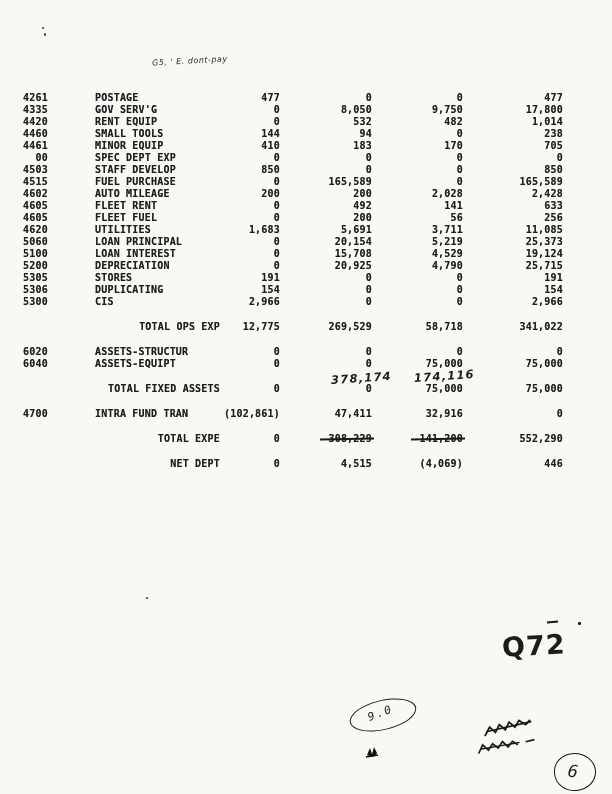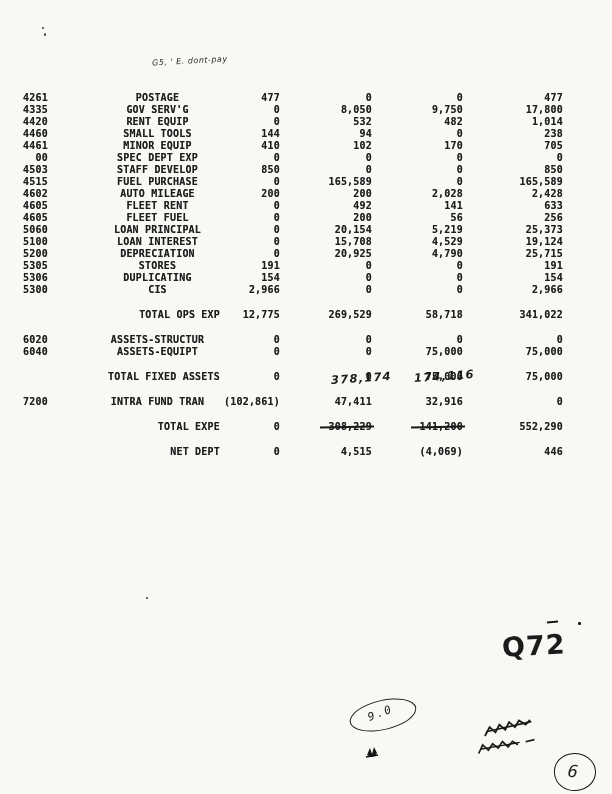--- a/index.html
+++ b/index.html
@@ -15,21 +15,21 @@
   .table{
     position:absolute;left:0;top:48px;width:612px;
     font-size:10px;font-weight:700;letter-spacing:.2px;
     text-shadow:0 0 .4px rgba(20,20,20,.55);
     margin-top:44px;
   }
   .trow{display:flex;height:12px;line-height:12px;padding-left:20px;white-space:nowrap;}
   .trow.blank{height:13px;}
   .cell{display:block;flex:0 0 auto;}
   .cell.code{width:28px;text-align:right;}
-  .cell.label{margin-left:47px;width:125px;text-align:center;}
+  .cell.label{margin-left:47px;width:125px;text-align:left;}
   .cell.tlabel{width:200px;text-align:right;}
   .cell.c1{width:60px;text-align:right;}
   .cell.c2{width:92px;text-align:right;}
   .cell.c3{width:91px;text-align:right;}
   .cell.c4{width:100px;text-align:right;}
   .trow.indent .cell.tlabel{text-indent:7px;}
   .struck{position:relative;display:inline-block;}
   .struck::after{
     content:"";position:absolute;left:-8px;right:-2px;top:5px;height:1.8px;background:#1a1a1a;
     transform:rotate(-1deg);
@@ -110,21 +110,21 @@
         <span class="cell label">SMALL TOOLS</span>
         <span class="cell c1">144</span>
         <span class="cell c2">94</span>
         <span class="cell c3">0</span>
         <span class="cell c4">238</span>
       </div>
       <div class="trow">
         <span class="cell code">4461</span>
         <span class="cell label">MINOR EQUIP</span>
         <span class="cell c1">410</span>
-        <span class="cell c2">102</span>
+        <span class="cell c2">183</span>
         <span class="cell c3">170</span>
         <span class="cell c4">705</span>
       </div>
       <div class="trow">
         <span class="cell code">00</span>
         <span class="cell label">SPEC DEPT EXP</span>
         <span class="cell c1">0</span>
         <span class="cell c2">0</span>
         <span class="cell c3">0</span>
         <span class="cell c4">0</span>
@@ -163,20 +163,28 @@
       </div>
       <div class="trow">
         <span class="cell code">4605</span>
         <span class="cell label">FLEET FUEL</span>
         <span class="cell c1">0</span>
         <span class="cell c2">200</span>
         <span class="cell c3">56</span>
         <span class="cell c4">256</span>
       </div>
       <div class="trow">
+        <span class="cell code">4620</span>
+        <span class="cell label">UTILITIES</span>
+        <span class="cell c1">1,683</span>
+        <span class="cell c2">5,691</span>
+        <span class="cell c3">3,711</span>
+        <span class="cell c4">11,085</span>
+      </div>
+      <div class="trow">
         <span class="cell code">5060</span>
         <span class="cell label">LOAN PRINCIPAL</span>
         <span class="cell c1">0</span>
         <span class="cell c2">20,154</span>
         <span class="cell c3">5,219</span>
         <span class="cell c4">25,373</span>
       </div>
       <div class="trow">
         <span class="cell code">5100</span>
         <span class="cell label">LOAN INTEREST</span>
@@ -245,21 +253,21 @@
       <div class="trow blank"></div>
       <div class="trow">
         <span class="cell tlabel">TOTAL FIXED ASSETS</span>
         <span class="cell c1">0</span>
         <span class="cell c2">0</span>
         <span class="cell c3">75,000</span>
         <span class="cell c4">75,000</span>
       </div>
       <div class="trow blank"></div>
       <div class="trow">
-        <span class="cell code">7200</span>
+        <span class="cell code">4700</span>
         <span class="cell label">INTRA FUND TRAN</span>
         <span class="cell c1">(102,861)</span>
         <span class="cell c2">47,411</span>
         <span class="cell c3">32,916</span>
         <span class="cell c4">0</span>
       </div>
       <div class="trow blank"></div>
       <div class="trow">
         <span class="cell tlabel">TOTAL EXPE</span>
         <span class="cell c1">0</span>

